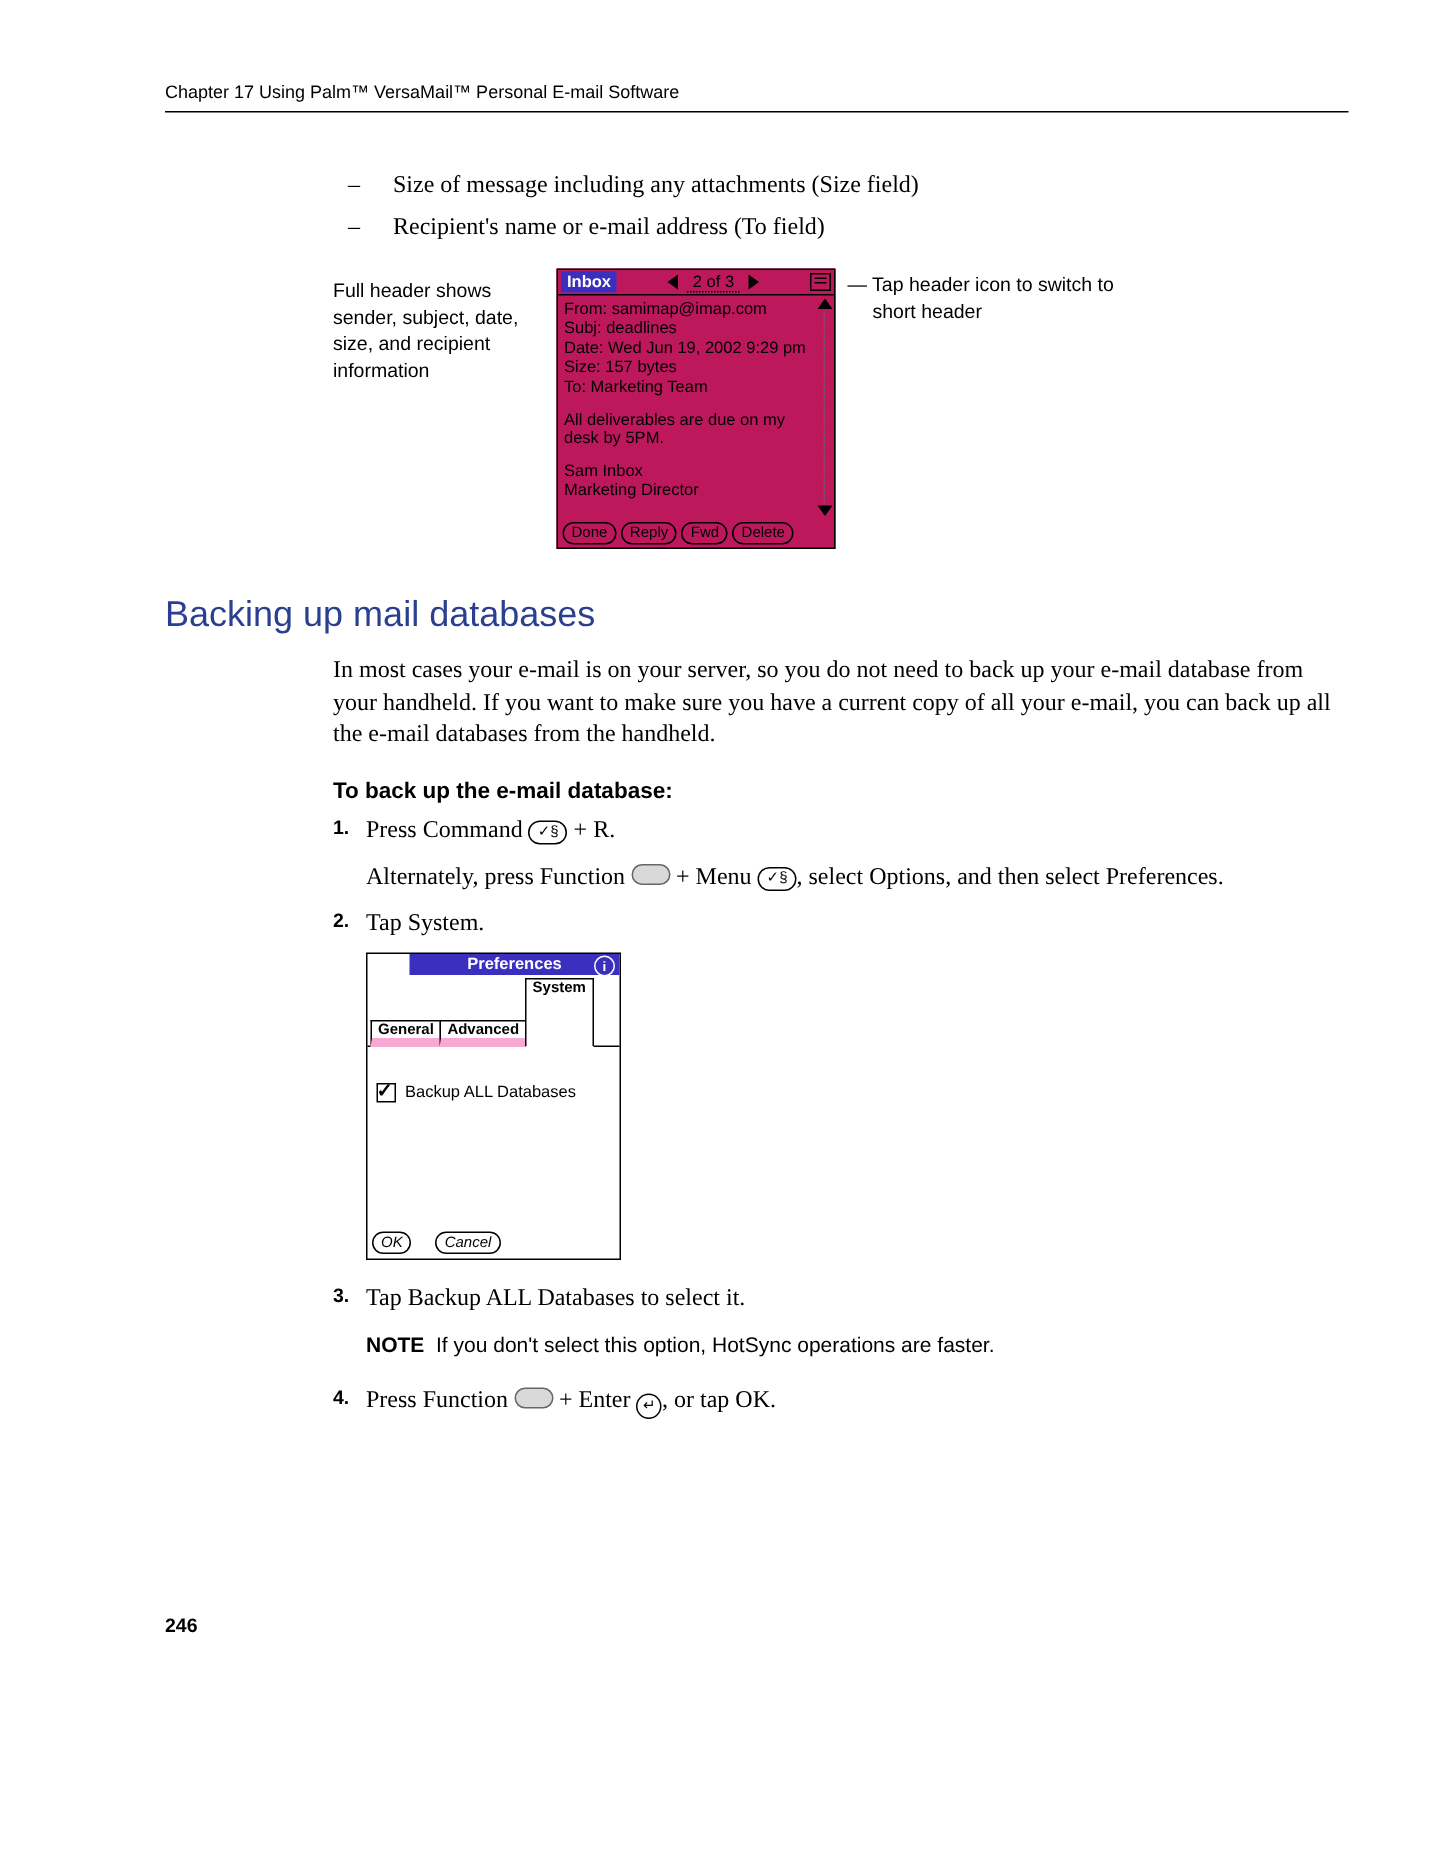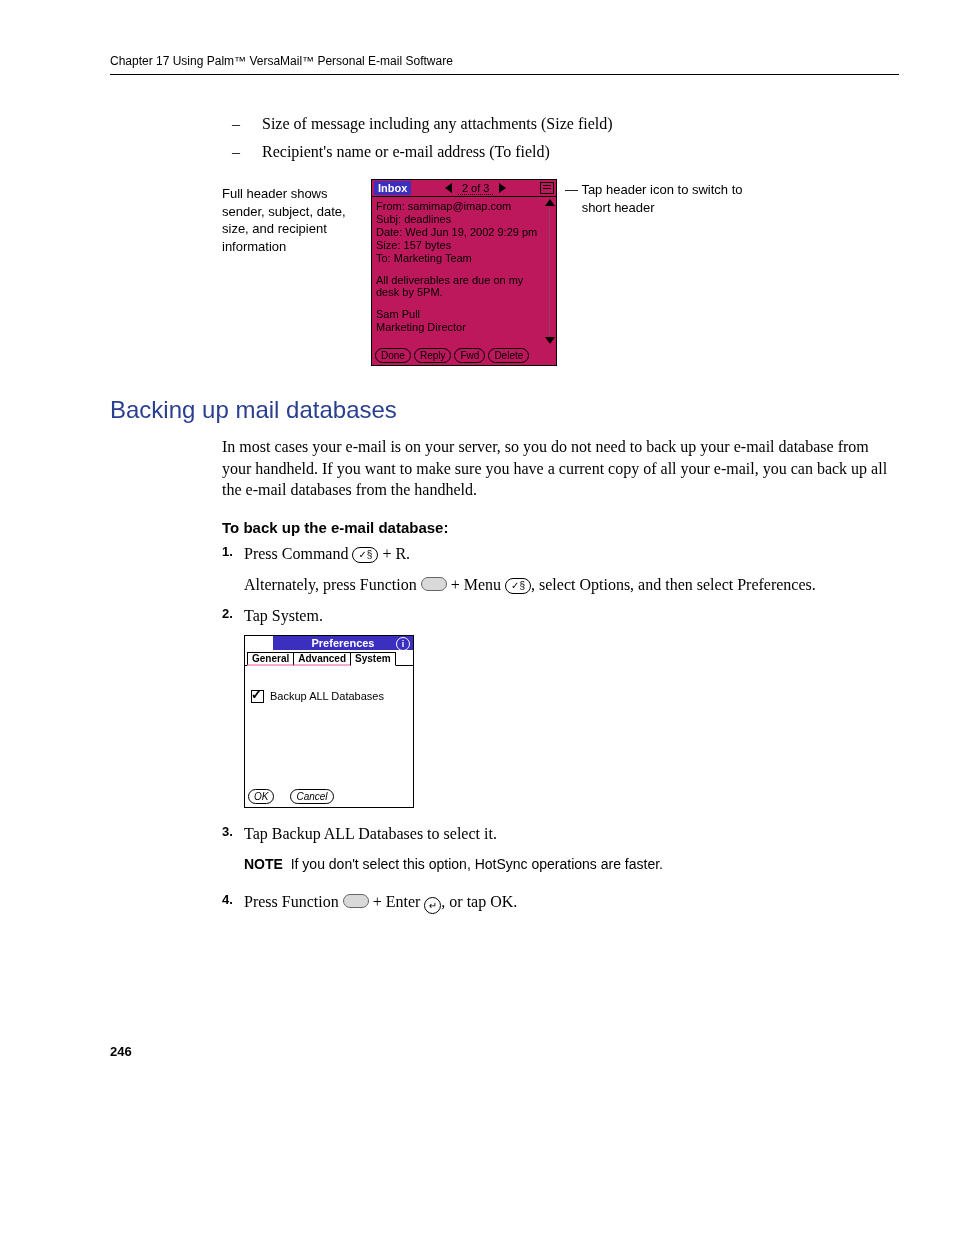--- a/index.html
+++ b/index.html
@@ -265,21 +265,22 @@
   .palm2-tab {
     border: 1px solid #000;
     padding: 0 4px;
     font-size: 10px;
     font-weight: bold;
     position: relative;
     margin-right: -1px;
     background: #fff;
   }
   .palm2-tab.inactive {
-    border-bottom: 2px solid #f9a8d4;
+    border-bottom: 6px solid #f9a8d4;
+    margin-top: 28px;
   }
   .palm2-tab.active {
     border-bottom: 1px solid #fff;
     z-index: 2;
   }
   .palm2-tabline {
     border-top: 1px solid #000;
     margin-top: -1px;
   }
   .palm2-body {
@@ -353,21 +354,21 @@
           </span>
           <span class="header-icon"></span>
         </div>
         <div class="palm-body">
           <div class="palm-line">From:  samimap@imap.com</div>
           <div class="palm-line">Subj:  deadlines</div>
           <div class="palm-line">Date:  Wed Jun 19, 2002 9:29 pm</div>
           <div class="palm-line">Size:  157 bytes</div>
           <div class="palm-line">    To:  Marketing Team</div>
           <div class="palm-line msg">All deliverables are due on my desk by 5PM.</div>
-          <div class="palm-line msg">Sam Pull</div>
+          <div class="palm-line msg">Sam Inbox</div>
           <div class="palm-line">Marketing Director</div>
           <div class="scroll">
             <div class="up"></div>
             <div class="track"></div>
             <div class="down"></div>
           </div>
         </div>
         <div class="palm-buttons">
           <span class="palm-btn">Done</span>
           <span class="palm-btn">Reply</span>

